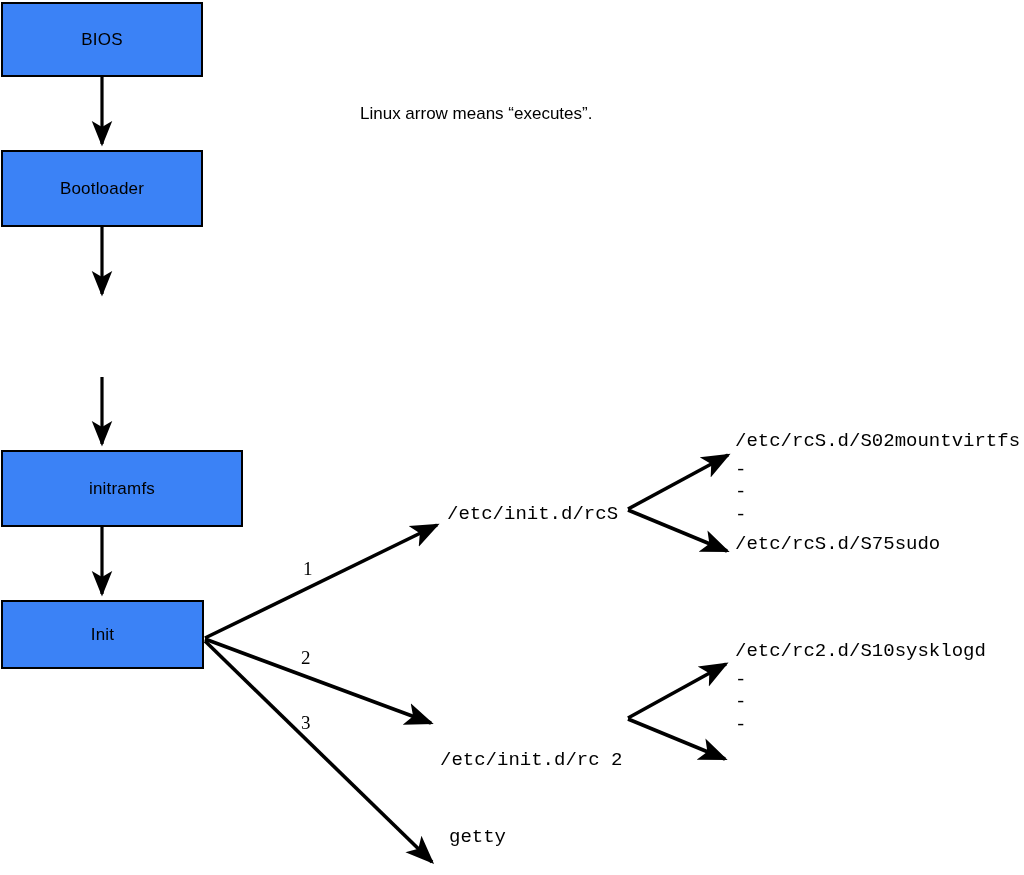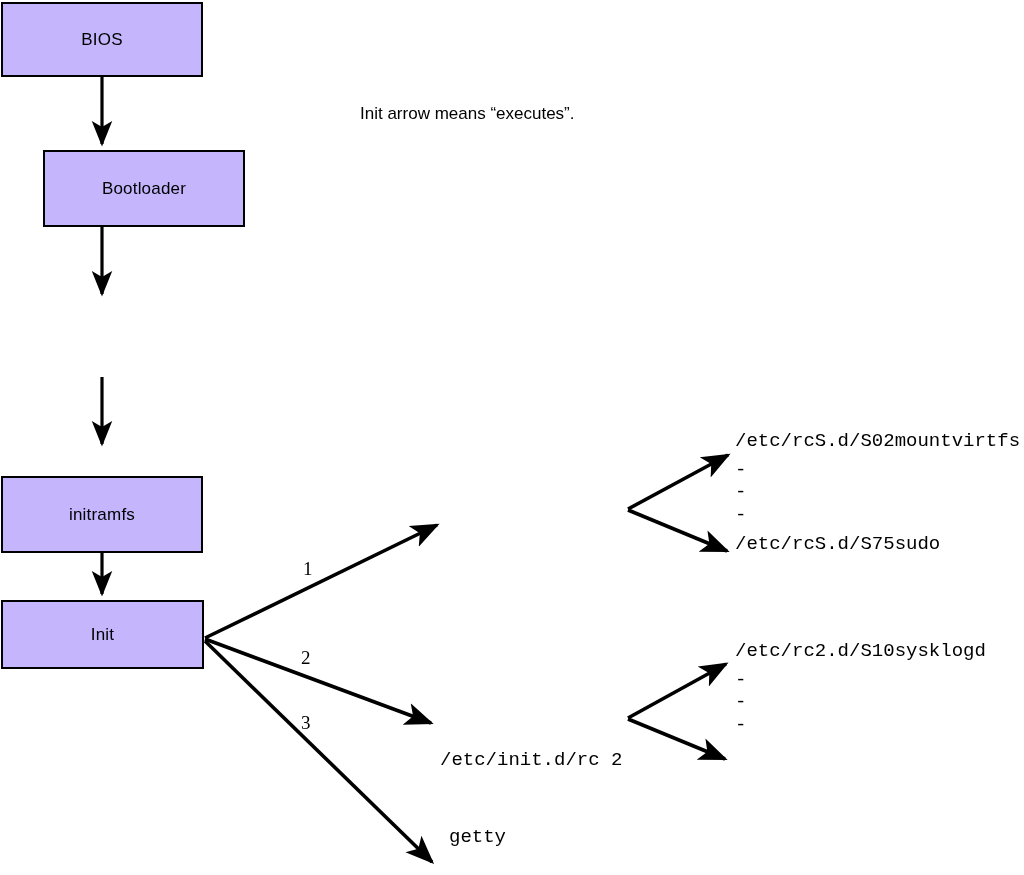--- a/index.html
+++ b/index.html
@@ -26,21 +26,21 @@
     width: 1024px;
     height: 875px;
     pointer-events: none;
   }
   svg.layer * { pointer-events: auto; }
 
   .node-box {
     position: absolute;
     box-sizing: border-box;
     border: 2.5px solid #000000;
-    background: #c4b5fd;
+    background: #3b82f6;
     display: flex;
     align-items: center;
     justify-content: center;
   }
   .node-label {
     font-family: "Liberation Sans", sans-serif;
     font-size: 17px;
     color: #000000;
     letter-spacing: 0.2px;
     white-space: nowrap;
@@ -105,39 +105,40 @@
     <line x1="628" y1="510" x2="727" y2="551" stroke="#000000" stroke-width="3.6" marker-end="url(#arrowhead)"></line>
 
     <line x1="628" y1="718" x2="726" y2="664" stroke="#000000" stroke-width="3.6" marker-end="url(#arrowhead)"></line>
     <line x1="628" y1="719" x2="725" y2="759" stroke="#000000" stroke-width="3.6" marker-end="url(#arrowhead)"></line>
   </svg>
 
   <div class="node-box" style="left:1px; top:2px; width:202px; height:75px;">
     <span class="node-label">BIOS</span>
   </div>
 
-  <div class="node-box" style="left:1px; top:150px; width:202px; height:77px;margin-left:42px;">
+  <div class="node-box" style="left:1px; top:150px; width:202px; height:77px;">
     <span class="node-label">Bootloader</span>
   </div>
 
 
-  <div class="node-box" style="left:1px; top:476px; width:202px; height:77px;">
+  <div class="node-box" style="left:1px; top:450px; width:242px; height:77px;">
     <span class="node-label">initramfs</span>
   </div>
 
   <div class="node-box" style="left:1px; top:600px; width:203px; height:69px;">
     <span class="node-label">Init</span>
   </div>
 
-  <div class="note-text" style="left:360px; top:104px;">Init arrow means “executes”.</div>
+  <div class="note-text" style="left:360px; top:104px;">Linux arrow means “executes”.</div>
 
   <div class="edge-number" style="left:303px; top:558px;">1</div>
   <div class="edge-number" style="left:301px; top:647px;">2</div>
   <div class="edge-number" style="left:301px; top:712px;">3</div>
 
+  <div class="mono-text" style="left:447px; top:503px;">/etc/init.d/rcS</div>
   <div class="mono-text" style="left:440px; top:749px;">/etc/init.d/rc 2</div>
   <div class="mono-text" style="left:449px; top:826px;">getty</div>
 
   <div class="mono-text" style="left:735px; top:430px;">/etc/rcS.d/S02mountvirtfs</div>
   <div class="dash-text" style="left:735px; top:459px;">-</div>
   <div class="dash-text" style="left:735px; top:481px;">-</div>
   <div class="dash-text" style="left:735px; top:504px;">-</div>
   <div class="mono-text" style="left:735px; top:533px;">/etc/rcS.d/S75sudo</div>
 
   <div class="mono-text" style="left:735px; top:640px;">/etc/rc2.d/S10sysklogd</div>

